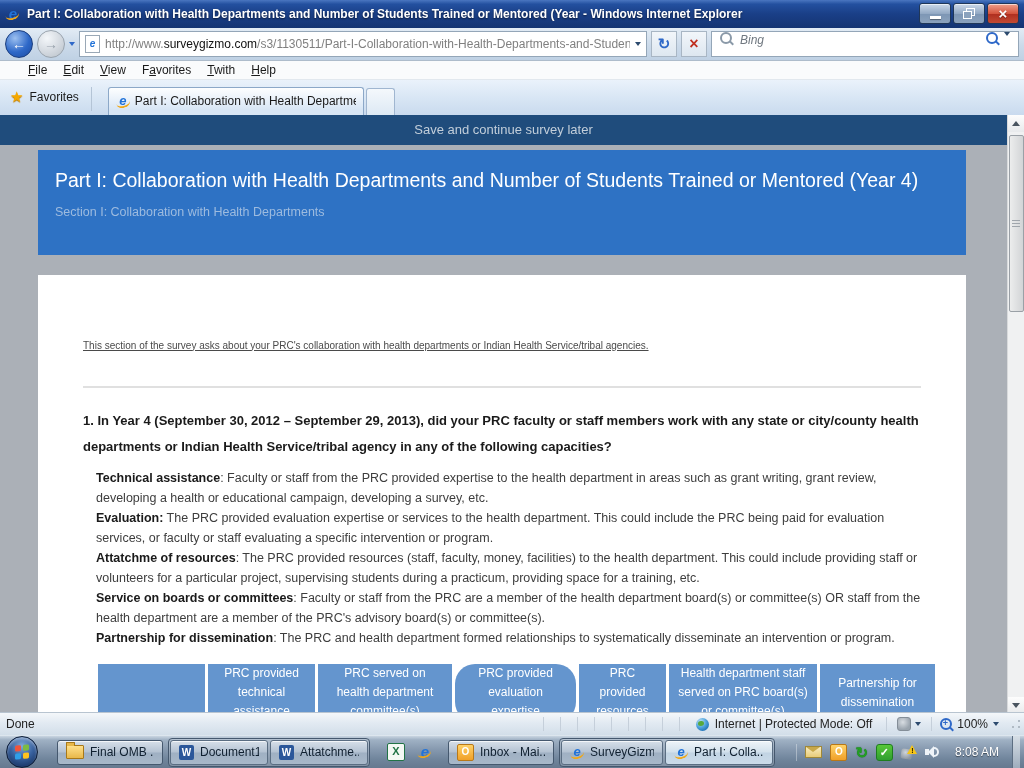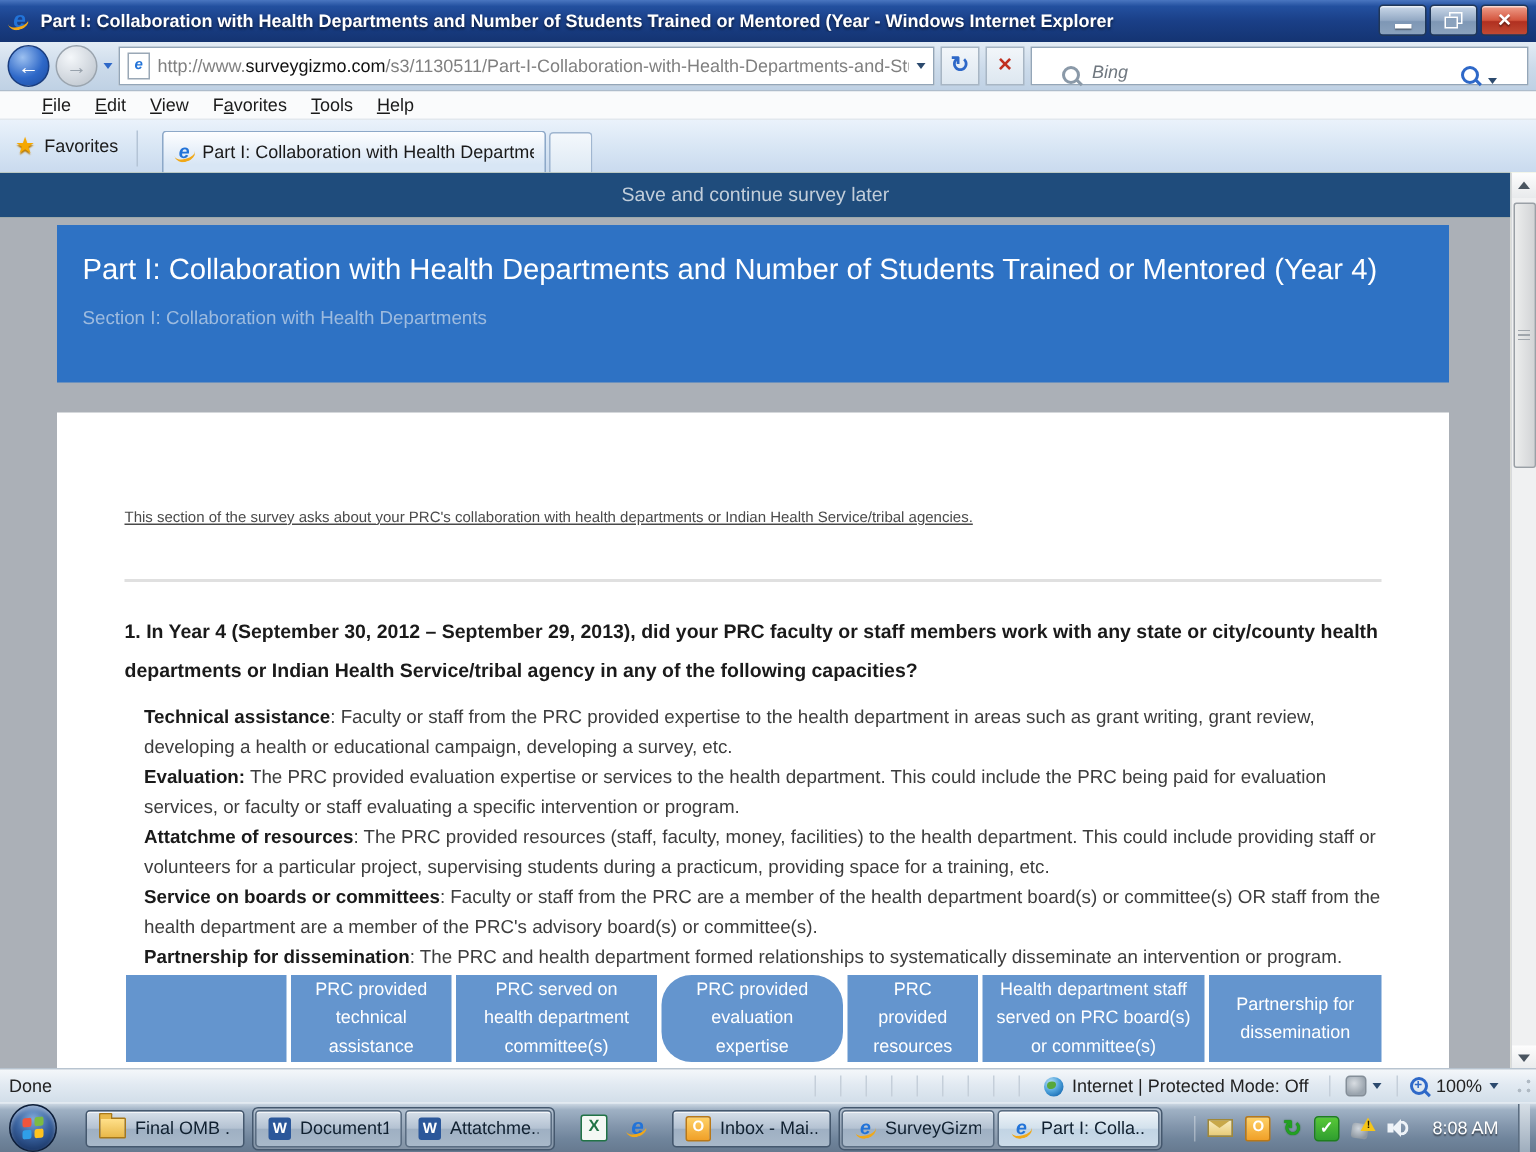--- a/index.html
+++ b/index.html
@@ -37,21 +37,21 @@
   .caret{width:0;height:0;border-left:3px solid transparent;border-right:3px solid transparent;border-top:4px solid #2c4a6e;display:inline-block;}
   .addr-field{flex:1;height:24px;background:#fff;border:1px solid #94a6b8;display:flex;align-items:center;padding:0 5px;gap:5px;overflow:hidden;}
   .page-icon{width:13px;height:16px;background:#fff;border:1px solid #9aa8b6;font-style:italic;font-weight:bold;color:#2273d8;
     font-size:10px;line-height:15px;text-align:center;flex:0 0 auto;}
   .url-text{flex:1;font-size:12px;white-space:nowrap;overflow:hidden;color:#808080;}
   .url-text .domain{color:#111;}
   .addr-btn{width:24px;height:24px;background:linear-gradient(180deg,#f2f6fa,#dde7f0);border:1px solid #a8b6c4;
     display:flex;align-items:center;justify-content:center;flex:0 0 auto;}
   .refresh-glyph{color:#2e68c8;font-size:15px;font-weight:bold;line-height:15px;}
   .stop-glyph{color:#c03020;font-size:16px;font-weight:bold;line-height:16px;}
-  .search-box{width:290px;height:24px;background:#fff;border:1px solid #94a6b8;display:flex;align-items:flex-end;padding:0 20px;gap:6px;flex:0 0 auto;}
+  .search-box{width:290px;height:24px;background:#fff;border:1px solid #94a6b8;display:flex;align-items:flex-start;padding:0 8px;gap:6px;flex:0 0 auto;}
   .search-box input{flex:1;border:none;outline:none;font-size:12px;font-family:"Liberation Sans",sans-serif;color:#333;min-width:0;background:transparent;}
   .search-box input::placeholder{font-style:italic;color:#707880;opacity:1;}
   .mag{position:relative;width:8px;height:8px;border:2px solid #8a99a8;border-radius:50%;display:inline-block;flex:0 0 auto;}
   .mag::after{content:"";position:absolute;width:5px;height:2px;background:#8a99a8;transform:rotate(45deg);right:-4px;bottom:-2px;}
   .mag.blue{border-color:#2e68c8;}
   .mag.blue::after{background:#2e68c8;}
 
   
   .menubar{height:18px;background:#fafbfc;display:flex;align-items:center;padding-left:20px;border-bottom:1px solid #e2e8ee;}
   .menu-item{font-size:12px;color:#1a1a1a;padding:0 8px;}
@@ -75,21 +75,21 @@
   .pagearea{position:absolute;left:0;top:30px;right:17px;bottom:0;background:#abb0b7;overflow:hidden;}
   .survey-header{position:absolute;left:38px;top:5px;width:928px;height:105px;background:#2e72c4;box-sizing:border-box;padding:17px 20px 0 17px;}
   .survey-title{color:#fff;font-size:19.5px;font-weight:400;line-height:27px;margin:0;}
   .survey-section{color:#9dbbdf;font-size:12.5px;margin-top:11px;}
   .survey-body{position:absolute;left:38px;top:130px;width:928px;background:#fff;box-sizing:border-box;padding:62px 45px 30px 45px;min-height:480px;}
   .intro{font-size:10px;color:#4a4a4a;line-height:17px;margin:0;text-decoration:underline;}
   .divider{height:0;border-top:2px solid #e0e0e0;margin-top:32px;}
   .question{margin-top:20px;font-size:13px;font-weight:bold;color:#1a1a1a;line-height:26px;}
   .definitions{margin-top:8px;margin-left:13px;font-size:12.5px;color:#3d3d3d;line-height:20px;}
   .definitions b{color:#1a1a1a;}
-  .qtable{margin-top:2px;margin-left:15px;display:flex;gap:3px;justify-content:flex-end;}
+  .qtable{margin-top:16px;margin-left:15px;display:flex;gap:3px;}
   .qcell{background:#6495ce;color:#fff;font-size:12px;line-height:19px;height:58px;display:flex;align-items:center;
     justify-content:center;text-align:center;padding:0 9px;box-sizing:border-box;flex:0 0 auto;}
   .qcell:nth-child(1){width:107px;}
   .qcell:nth-child(2){width:107px;}
   .qcell:nth-child(3){width:134px;}
   .qcell:nth-child(4){width:121px;border-radius:20px;}
   .qcell:nth-child(5){width:87px;}
   .qcell:nth-child(6){width:148px;}
   .qcell:nth-child(7){width:115px;}
 
@@ -206,21 +206,21 @@
       <span class="mag blue"></span>
       <span class="caret"></span>
     </div>
   </div>
 
   <div class="menubar">
     <span class="menu-item"><span></span><span class="u">F</span><span>ile</span></span>
     <span class="menu-item"><span></span><span class="u">E</span><span>dit</span></span>
     <span class="menu-item"><span></span><span class="u">V</span><span>iew</span></span>
     <span class="menu-item"><span>F</span><span class="u">a</span><span>vorites</span></span>
-    <span class="menu-item"><span></span><span class="u">T</span><span>ools</span></span>
+    <span class="menu-item"><span></span><span class="u">T</span><span>with</span></span>
     <span class="menu-item"><span></span><span class="u">H</span><span>elp</span></span>
   </div>
 
   <div class="favbar">
     <span class="fav-btn">
       <span class="star">★</span>
       <span>Favorites</span>
     </span>
     <span class="fav-sep"></span>
     <div class="tab">

